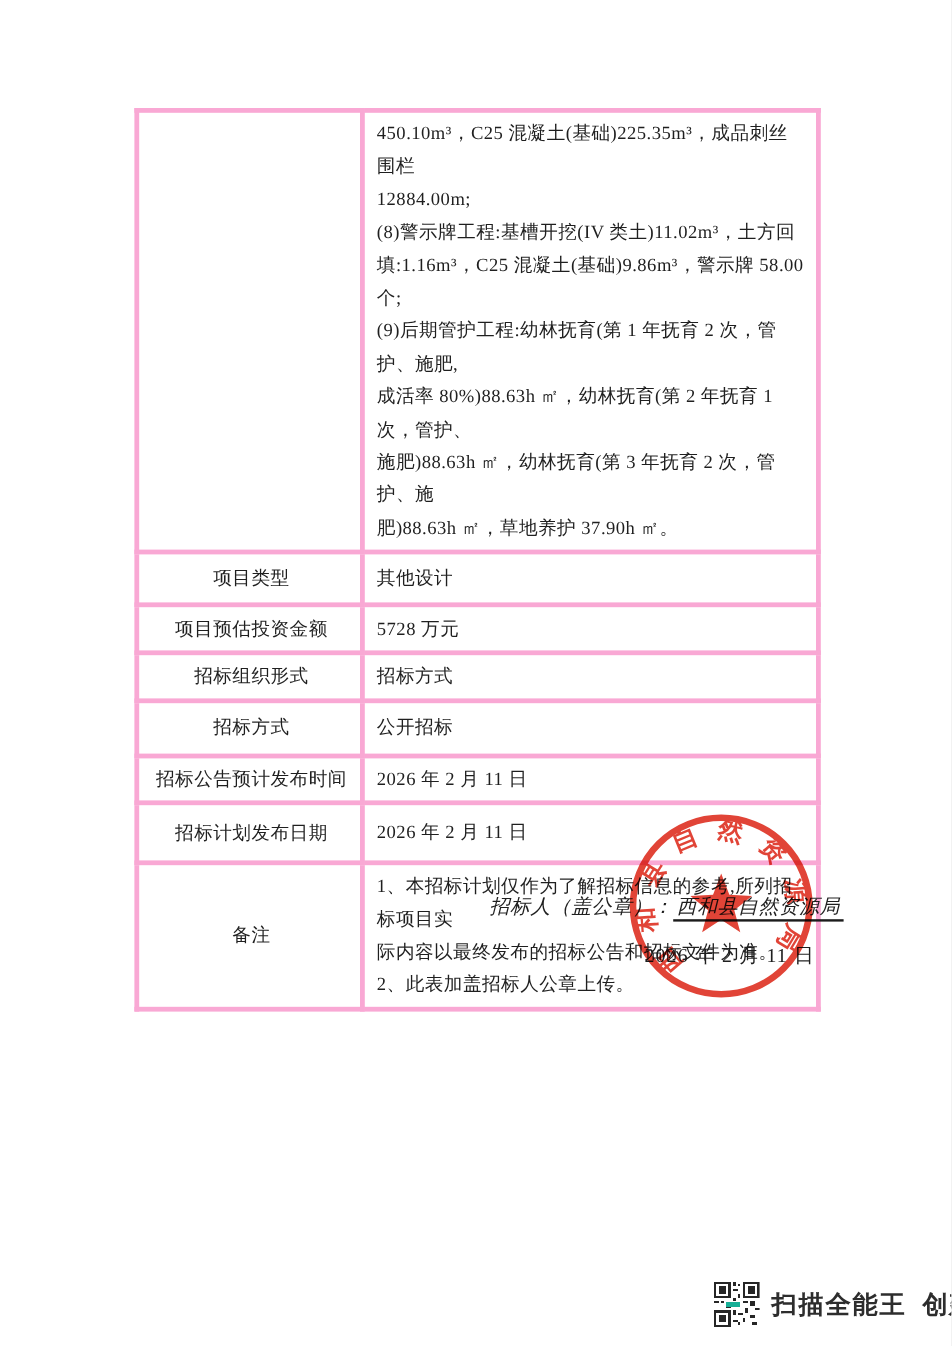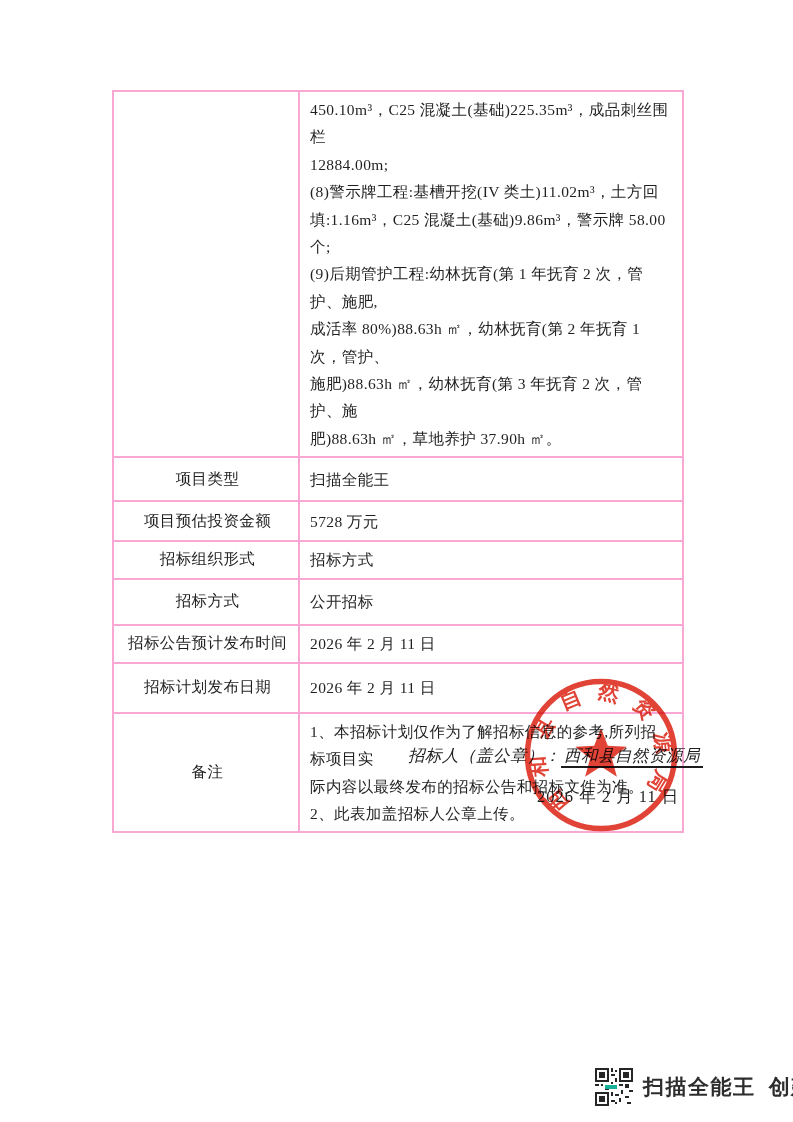--- a/index.html
+++ b/index.html
@@ -12,21 +12,21 @@
     color:#1f1f1f;
   }
   
   table.doc-table{
     position:absolute;left:112px;top:90px;
     width:572px;
     border-collapse:collapse;
     table-layout:fixed;
   }
   table.doc-table td{
-    border:2px solid #f9a8d4;
+    border:4px solid #f9a8d4;
     vertical-align:middle;
     font-size:15.5px;
     letter-spacing:0.4px;
     margin-top:12px;
   }
   td.cell-label{
     width:169px;
     padding:2px 6px 2px 9px;
     text-align:center;
   }
@@ -93,21 +93,21 @@
 12884.00m;
 (8)警示牌工程:基槽开挖(IV 类土)11.02m³，土方回
 填:1.16m³，C25 混凝土(基础)9.86m³，警示牌 58.00 个;
 (9)后期管护工程:幼林抚育(第 1 年抚育 2 次，管护、施肥,
 成活率 80%)88.63h ㎡，幼林抚育(第 2 年抚育 1 次，管护、
 施肥)88.63h ㎡，幼林抚育(第 3 年抚育 2 次，管护、施
 肥)88.63h ㎡，草地养护 37.90h ㎡。</td>
       </tr>
       <tr style="height:44px">
         <td class="cell-label">项目类型</td>
-        <td class="cell-value">扫描全能王</td>
+        <td class="cell-value">其他设计</td>
       </tr>
       <tr style="height:40px">
         <td class="cell-label">项目预估投资金额</td>
         <td class="cell-value">5728 万元</td>
       </tr>
       <tr style="height:28px">
         <td class="cell-label">招标组织形式</td>
         <td class="cell-value">招标方式</td>
       </tr>
       <tr style="height:46px">

